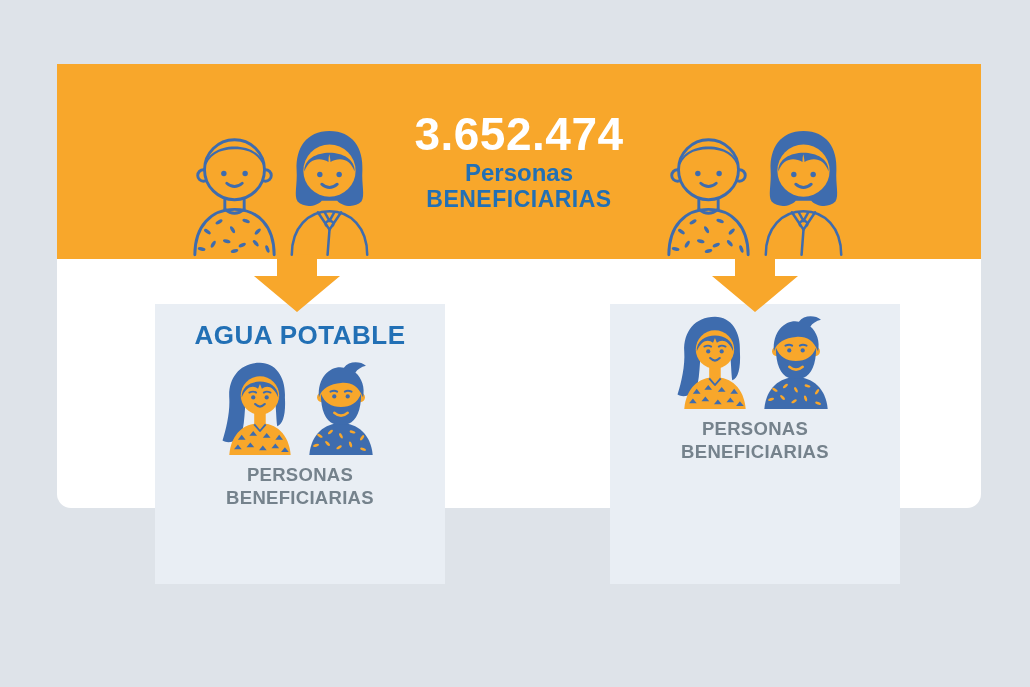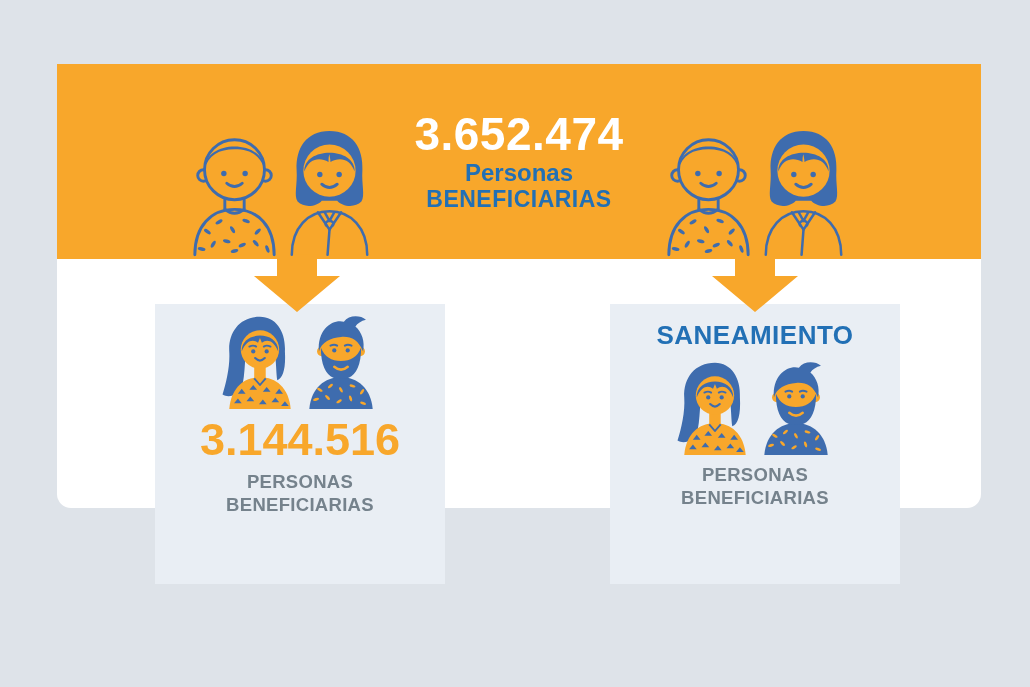--- a/index.html
+++ b/index.html
@@ -229,20 +229,21 @@
     </div>
 
     <svg class="arrow arrow-left" viewBox="0 0 86 53">
       <path d="M23,0 L23,17 L0,17 L43,53 L86,17 L63,17 L63,0 Z" fill="#f8a72b"></path>
     </svg>
     <svg class="arrow arrow-right" viewBox="0 0 86 53">
       <path d="M23,0 L23,17 L0,17 L43,53 L86,17 L63,17 L63,0 Z" fill="#f8a72b"></path>
     </svg>
 
     <div class="stat-box left">
+      <div class="box-title">AGUA POTABLE</div>
       <div class="box-icons">
 
         <svg class="fig" viewBox="0 0 80 100">
           <path d="M41,4 C20,4 8,20 9,40 C10,55 6,72 2,85 C10,90 20,84 23,74 C25,64 25,54 26,46 L57,46 C58,54 58,64 59,70 C65,68 68,58 67,40 C68,20 58,4 41,4 Z" fill="#3e6cae"></path>
           <rect x="35" y="52" width="12" height="18" fill="#f8a72b"></rect>
           <circle cx="41" cy="38" r="20" fill="#f8a72b"></circle>
           <path d="M22,40 C21,18 61,18 60,40 C55,28 48,27 43,31 L41,26 L39,31 C34,27 27,28 22,40 Z" fill="#3e6cae"></path>
           <g stroke="#3e6cae" stroke-width="2" fill="none" stroke-linecap="round">
             <path d="M30,35 Q34,33 37,35"></path>
             <path d="M45,35 Q48,33 52,35"></path>
@@ -286,29 +287,27 @@
             <ellipse cx="52" cy="76" rx="3.2" ry="1.4" transform="rotate(15 52 76)"></ellipse>
             <ellipse cx="62" cy="82" rx="3.2" ry="1.4" transform="rotate(-55 62 82)"></ellipse>
             <ellipse cx="14" cy="90" rx="3.2" ry="1.4" transform="rotate(-15 14 90)"></ellipse>
             <ellipse cx="26" cy="88" rx="3.2" ry="1.4" transform="rotate(45 26 88)"></ellipse>
             <ellipse cx="38" cy="92" rx="3.2" ry="1.4" transform="rotate(-30 38 92)"></ellipse>
             <ellipse cx="50" cy="89" rx="3.2" ry="1.4" transform="rotate(70 50 89)"></ellipse>
             <ellipse cx="63" cy="94" rx="3.2" ry="1.4" transform="rotate(20 63 94)"></ellipse>
           </g>
         </svg>
       </div>
-      <div class="box-number">3.144.516</div>
       <div class="box-label">
         <div>PERSONAS</div>
         <div>BENEFICIARIAS</div>
       </div>
     </div>
 
     <div class="stat-box right">
-      <div class="box-title">SANEAMIENTO</div>
       <div class="box-icons">
         <svg class="fig" viewBox="0 0 80 100">
           <path d="M41,4 C20,4 8,20 9,40 C10,55 6,72 2,85 C10,90 20,84 23,74 C25,64 25,54 26,46 L57,46 C58,54 58,64 59,70 C65,68 68,58 67,40 C68,20 58,4 41,4 Z" fill="#3e6cae"></path>
           <rect x="35" y="52" width="12" height="18" fill="#f8a72b"></rect>
           <circle cx="41" cy="38" r="20" fill="#f8a72b"></circle>
           <path d="M22,40 C21,18 61,18 60,40 C55,28 48,27 43,31 L41,26 L39,31 C34,27 27,28 22,40 Z" fill="#3e6cae"></path>
           <g stroke="#3e6cae" stroke-width="2" fill="none" stroke-linecap="round">
             <path d="M30,35 Q34,33 37,35"></path>
             <path d="M45,35 Q48,33 52,35"></path>
             <path d="M36,47 Q41,52 46,47" stroke-width="2.2"></path>

